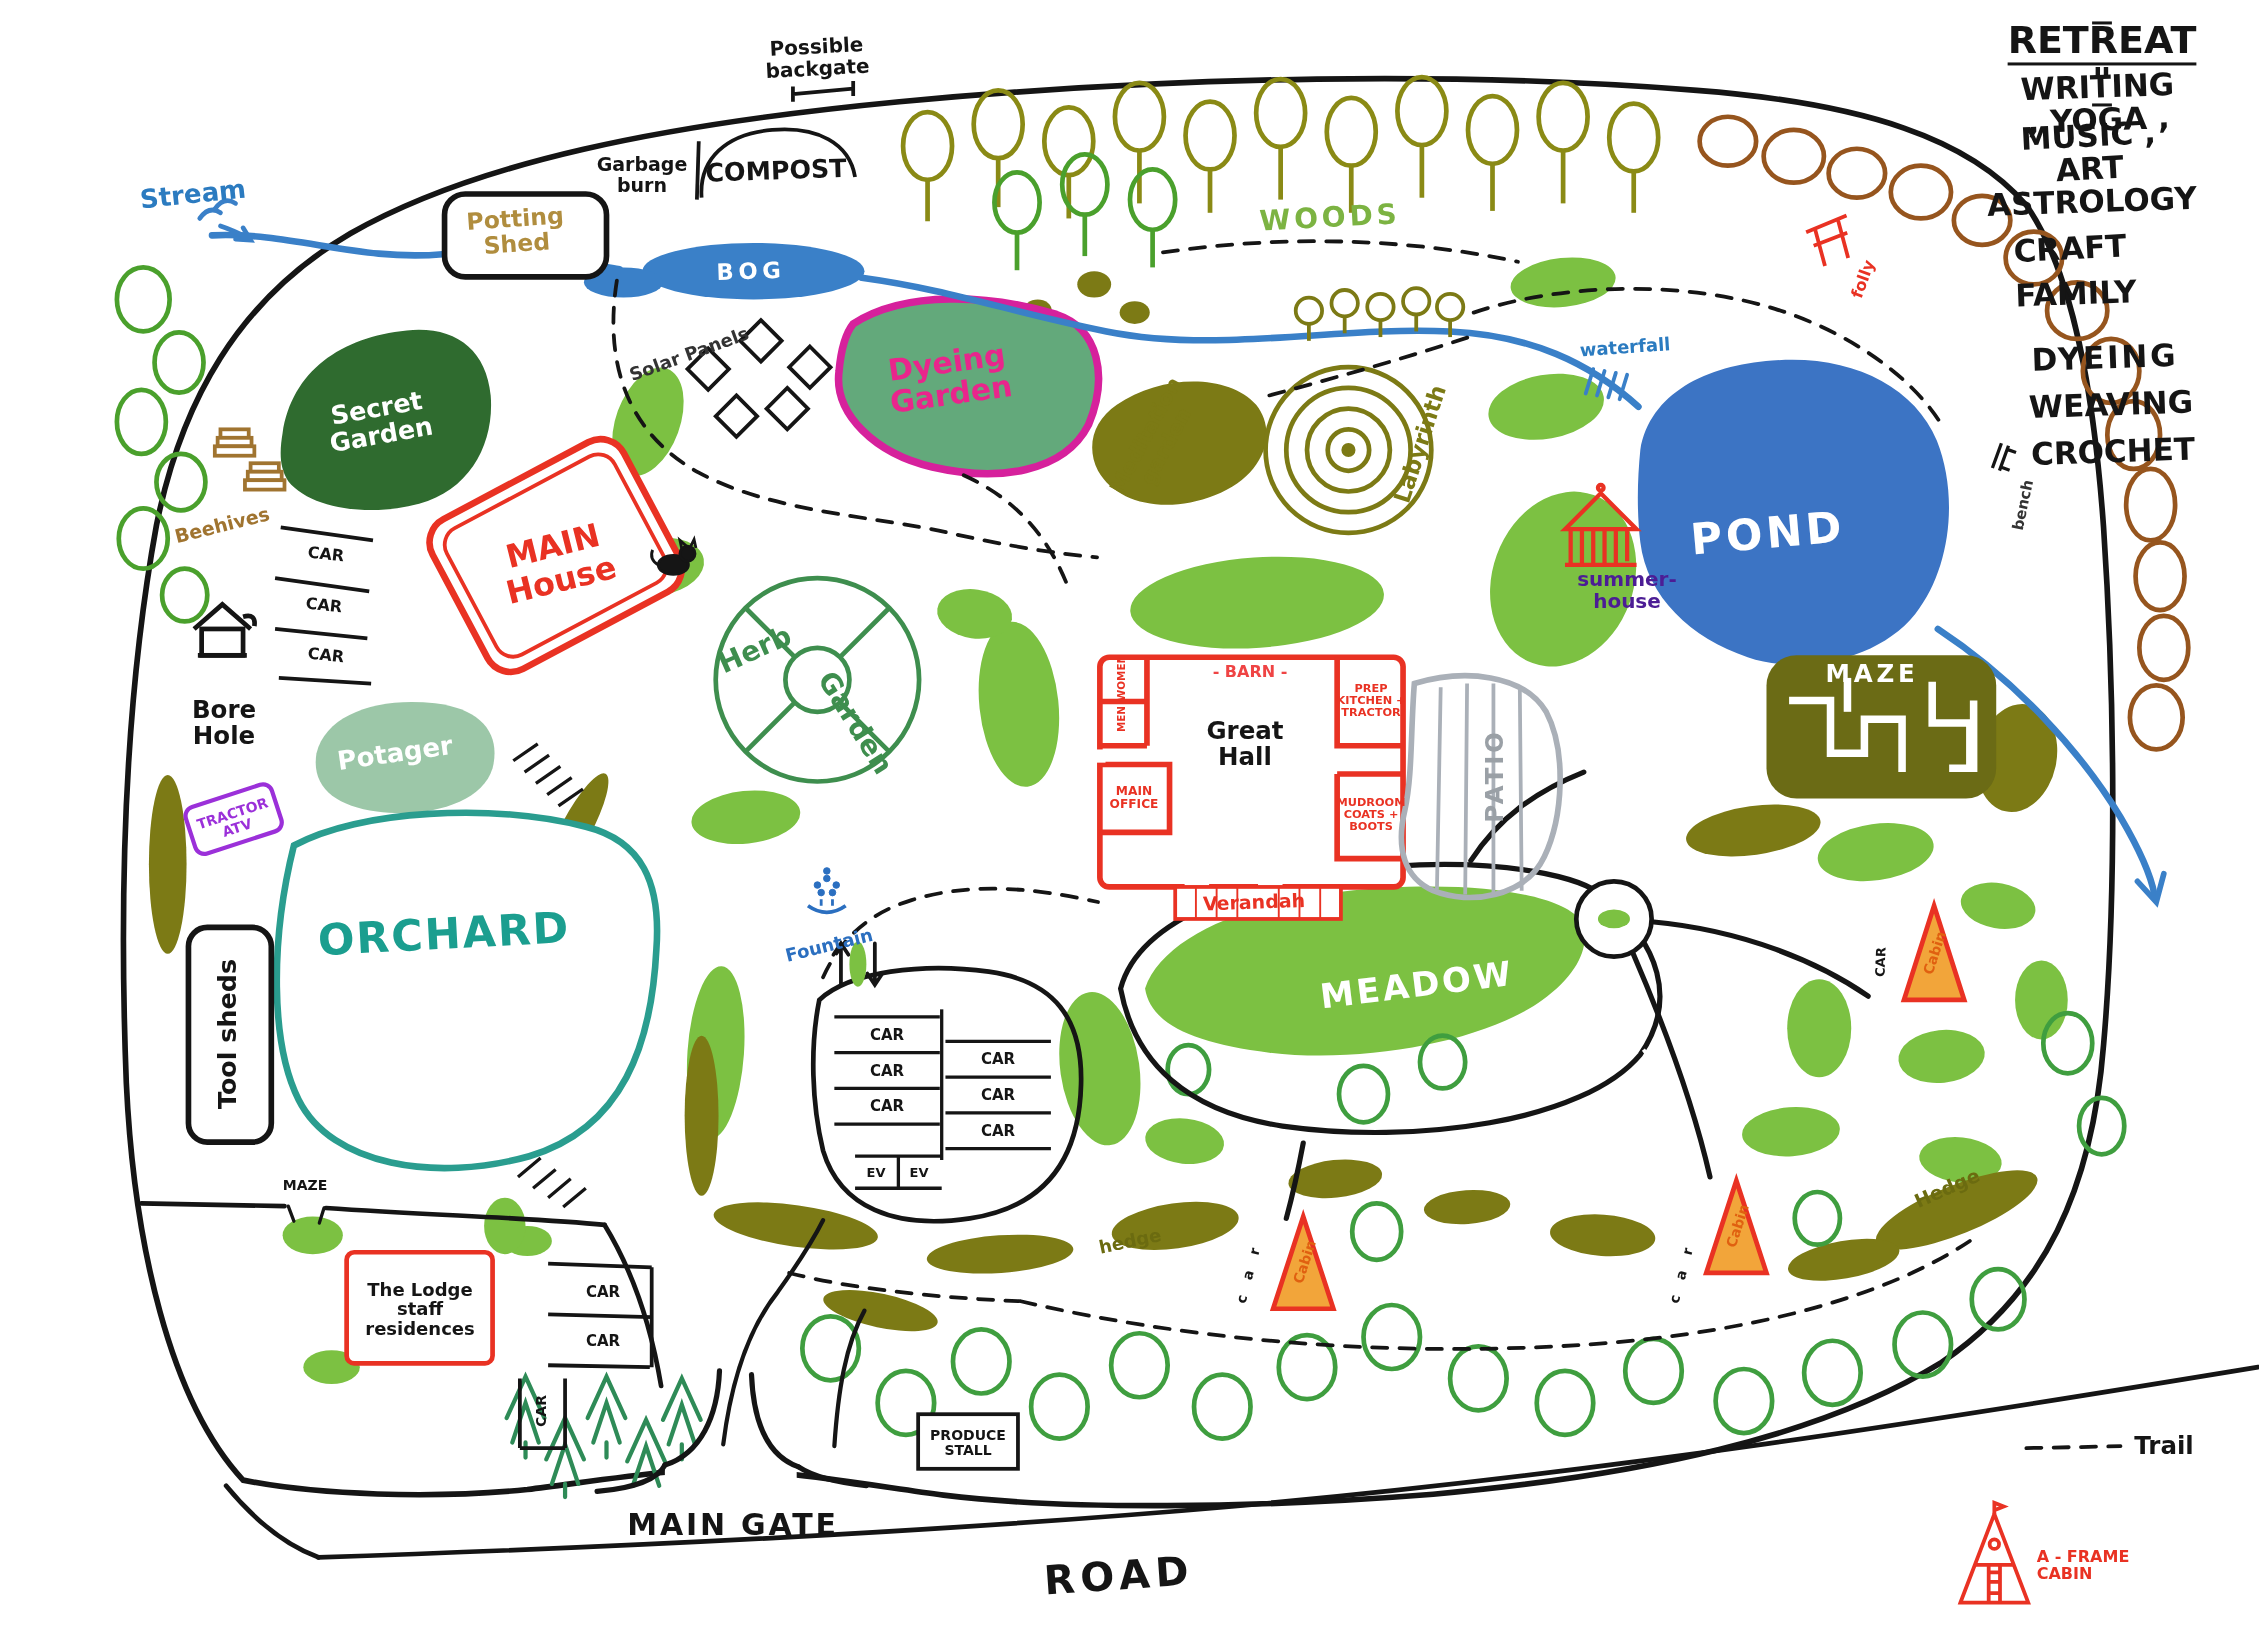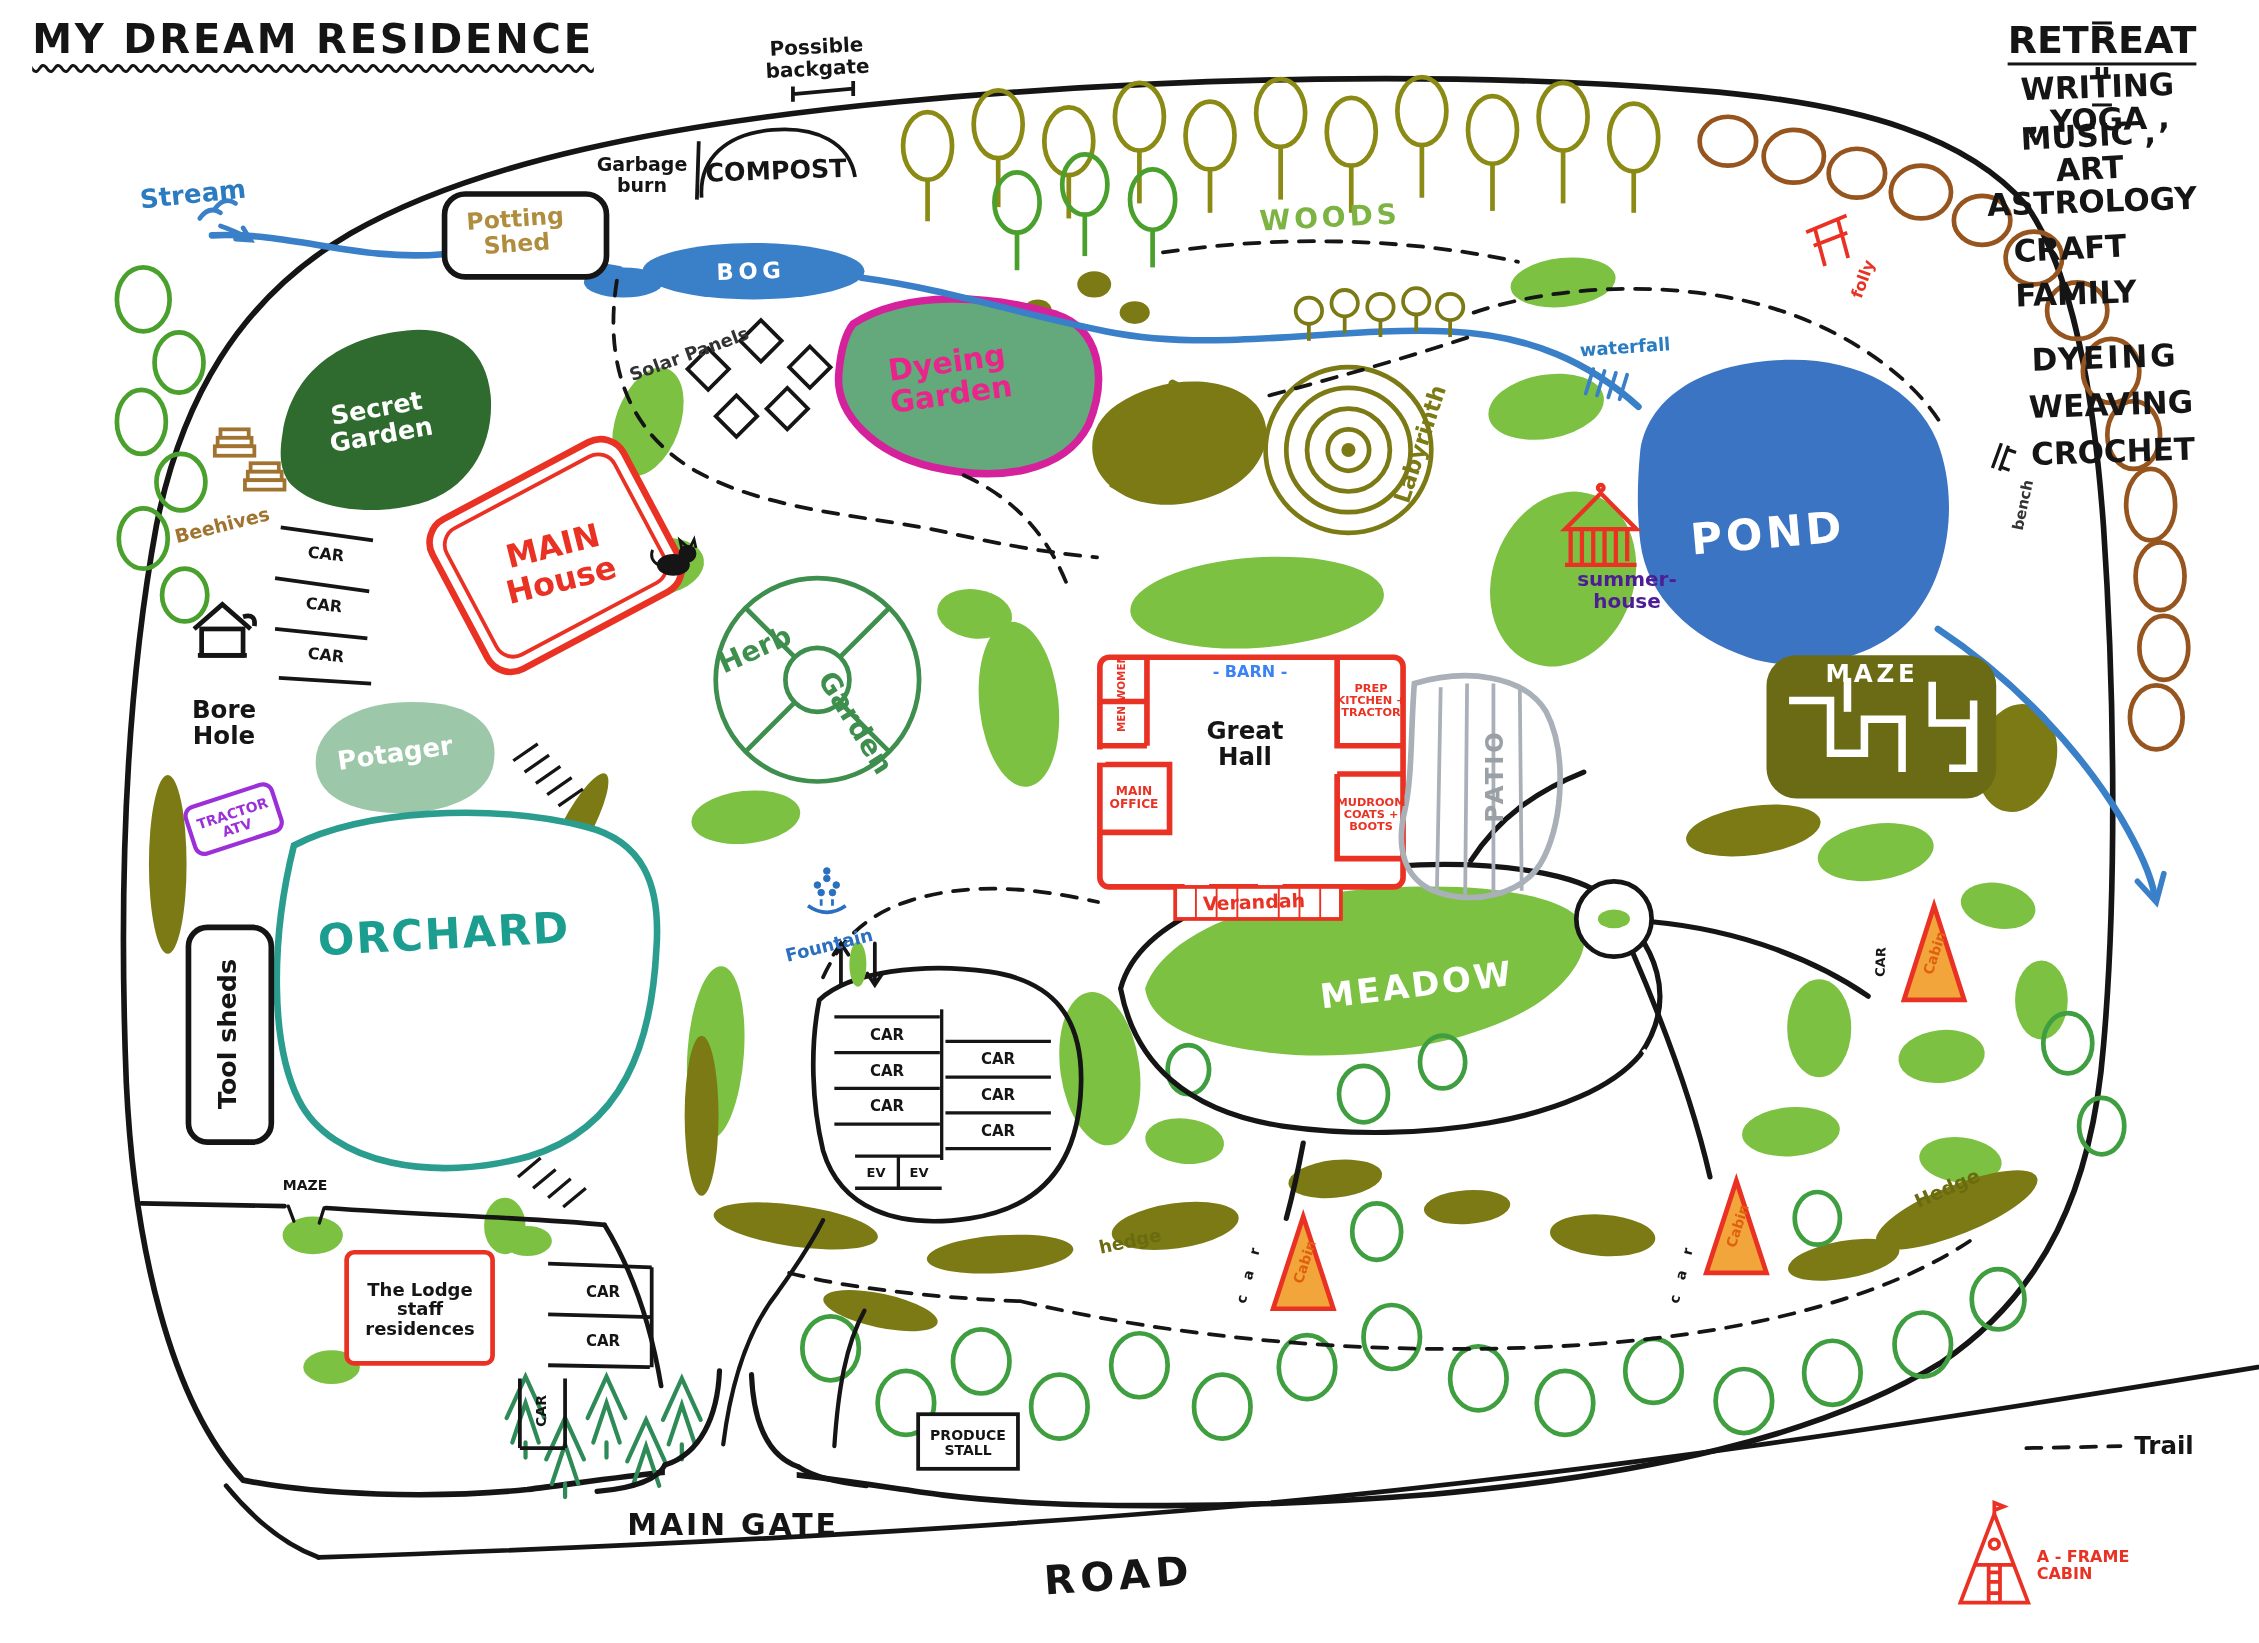--- a/index.html
+++ b/index.html
@@ -383,21 +383,20 @@
     <path d="M 1565,332 C 1660,300 1788,298 1885,328 C 1962,352 2028,398 2060,448"></path>
     <path d="M 1348,420 C 1430,398 1500,378 1560,358"></path>
     <path d="M 874,1038 C 892,998 922,970 968,956 C 1042,933 1120,948 1166,958"></path>
     <path d="M 1084,1382 C 1255,1422 1455,1440 1652,1430 C 1852,1420 2002,1378 2092,1318"></path>
     <path d="M 838,1352 C 900,1368 990,1378 1082,1382"></path>
     <path d="M 2152,1538 L 2252,1536"></path>
   </g>
   <path fill="none" stroke="#ffffff" stroke-width="4" stroke-dasharray="14 12" d="M 1690,1060 C 1730,1090 1760,1130 1780,1170"></path>
 </svg>
 
-<div class="lbl wavy" style="left:313px;top:40px;font-size:40px;letter-spacing:2.8px;transform:translate(-50%,-50%)">MY DREAM RESIDENCE</div>
 
 <div class="lbl" style="left:193px;top:194px;font-size:26px;color:#2b7bc0;transform:translate(-50%,-50%) rotate(-6deg)">Stream</div>
 <div class="lbl" style="left:817px;top:58px;font-size:20px;transform:translate(-50%,-50%) rotate(-3deg)">Possible
 backgate</div>
 <div class="lbl" style="left:642px;top:175px;font-size:19px;transform:translate(-50%,-50%)">Garbage
 burn</div>
 <div class="lbl" style="left:776px;top:171px;font-size:25.4px;transform:translate(-50%,-50%) rotate(-2deg)">COMPOST</div>
 <div class="lbl" style="left:516px;top:232px;font-size:23.5px;color:#b08d3e;transform:translate(-50%,-50%) rotate(-4deg)">Potting
 Shed</div>
 <div class="lbl" style="left:751px;top:271px;font-size:22.6px;color:#fff;letter-spacing:4.7px;transform:translate(-50%,-50%) rotate(-2deg)">BOG</div>
@@ -423,21 +422,21 @@
 <div class="lbl" style="left:324px;top:605px;font-size:16px;transform:translate(-50%,-50%) rotate(6deg)">CAR</div>
 <div class="lbl" style="left:326px;top:655px;font-size:16px;transform:translate(-50%,-50%) rotate(6deg)">CAR</div>
 <div class="lbl" style="left:224px;top:723px;font-size:24.5px;transform:translate(-50%,-50%)">Bore
 Hole</div>
 <div class="lbl" style="left:755px;top:650px;font-size:28px;color:#3e8e4e;transform:translate(-50%,-50%) rotate(-24deg)">Herb</div>
 <div class="lbl" style="left:855px;top:723px;font-size:28px;color:#3e8e4e;transform:translate(-50%,-50%) rotate(58deg)">Garden</div>
 <div class="lbl" style="left:395px;top:753px;font-size:26px;color:#fff;transform:translate(-50%,-50%) rotate(-8deg)">Potager</div>
 <div class="lbl" style="left:235px;top:821px;font-size:14px;color:#9b30d9;transform:translate(-50%,-50%) rotate(-18deg)">TRACTOR
 ATV</div>
 <div class="lbl" style="left:1872px;top:674px;font-size:24.5px;color:#fff;letter-spacing:3.8px;transform:translate(-50%,-50%)">MAZE</div>
-<div class="lbl" style="left:1250px;top:672px;font-size:16px;color:#3b82f6;transform:translate(-50%,-50%)">- BARN -</div>
+<div class="lbl" style="left:1250px;top:672px;font-size:16px;color:#ef4444;transform:translate(-50%,-50%)">- BARN -</div>
 <div class="lbl" style="left:1245px;top:744px;font-size:24.5px;transform:translate(-50%,-50%)">Great
 Hall</div>
 <div class="lbl" style="left:1122px;top:678px;font-size:10.4px;color:#e93223;transform:translate(-50%,-50%) rotate(-90deg)">WOMEN</div>
 <div class="lbl" style="left:1122px;top:719px;font-size:10.4px;color:#e93223;transform:translate(-50%,-50%) rotate(-90deg)">MEN</div>
 <div class="lbl" style="left:1371px;top:701px;font-size:11.3px;color:#e93223;transform:translate(-50%,-50%)">PREP
 KITCHEN +
 TRACTOR</div>
 <div class="lbl" style="left:1134px;top:798px;font-size:12.2px;color:#e93223;transform:translate(-50%,-50%)">MAIN
 OFFICE</div>
 <div class="lbl" style="left:1371px;top:815px;font-size:11.3px;color:#e93223;transform:translate(-50%,-50%)">MUDROOM

